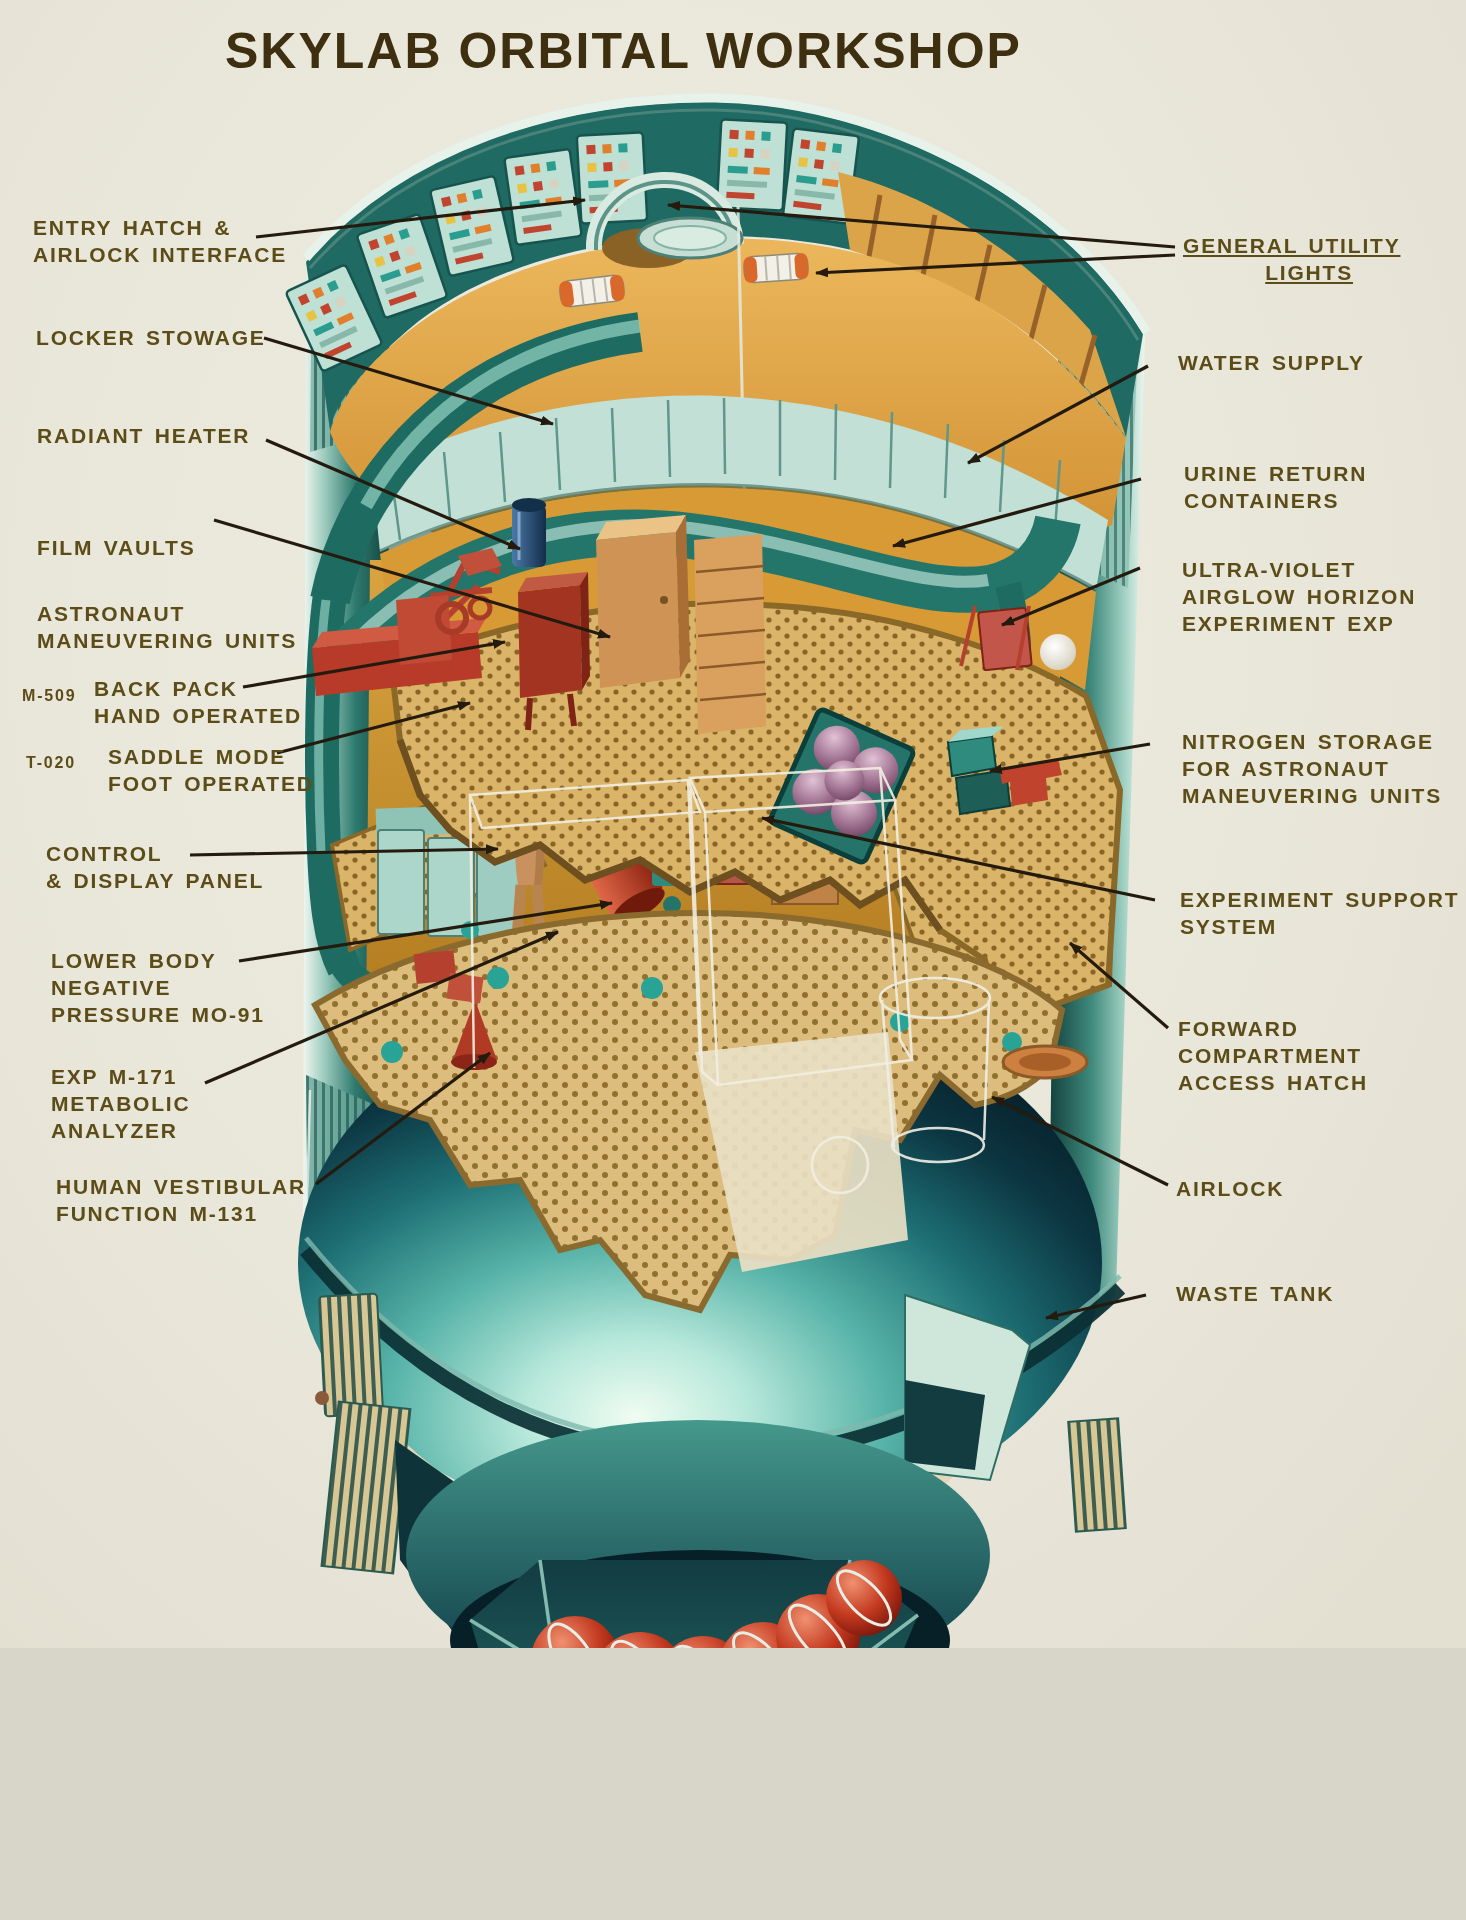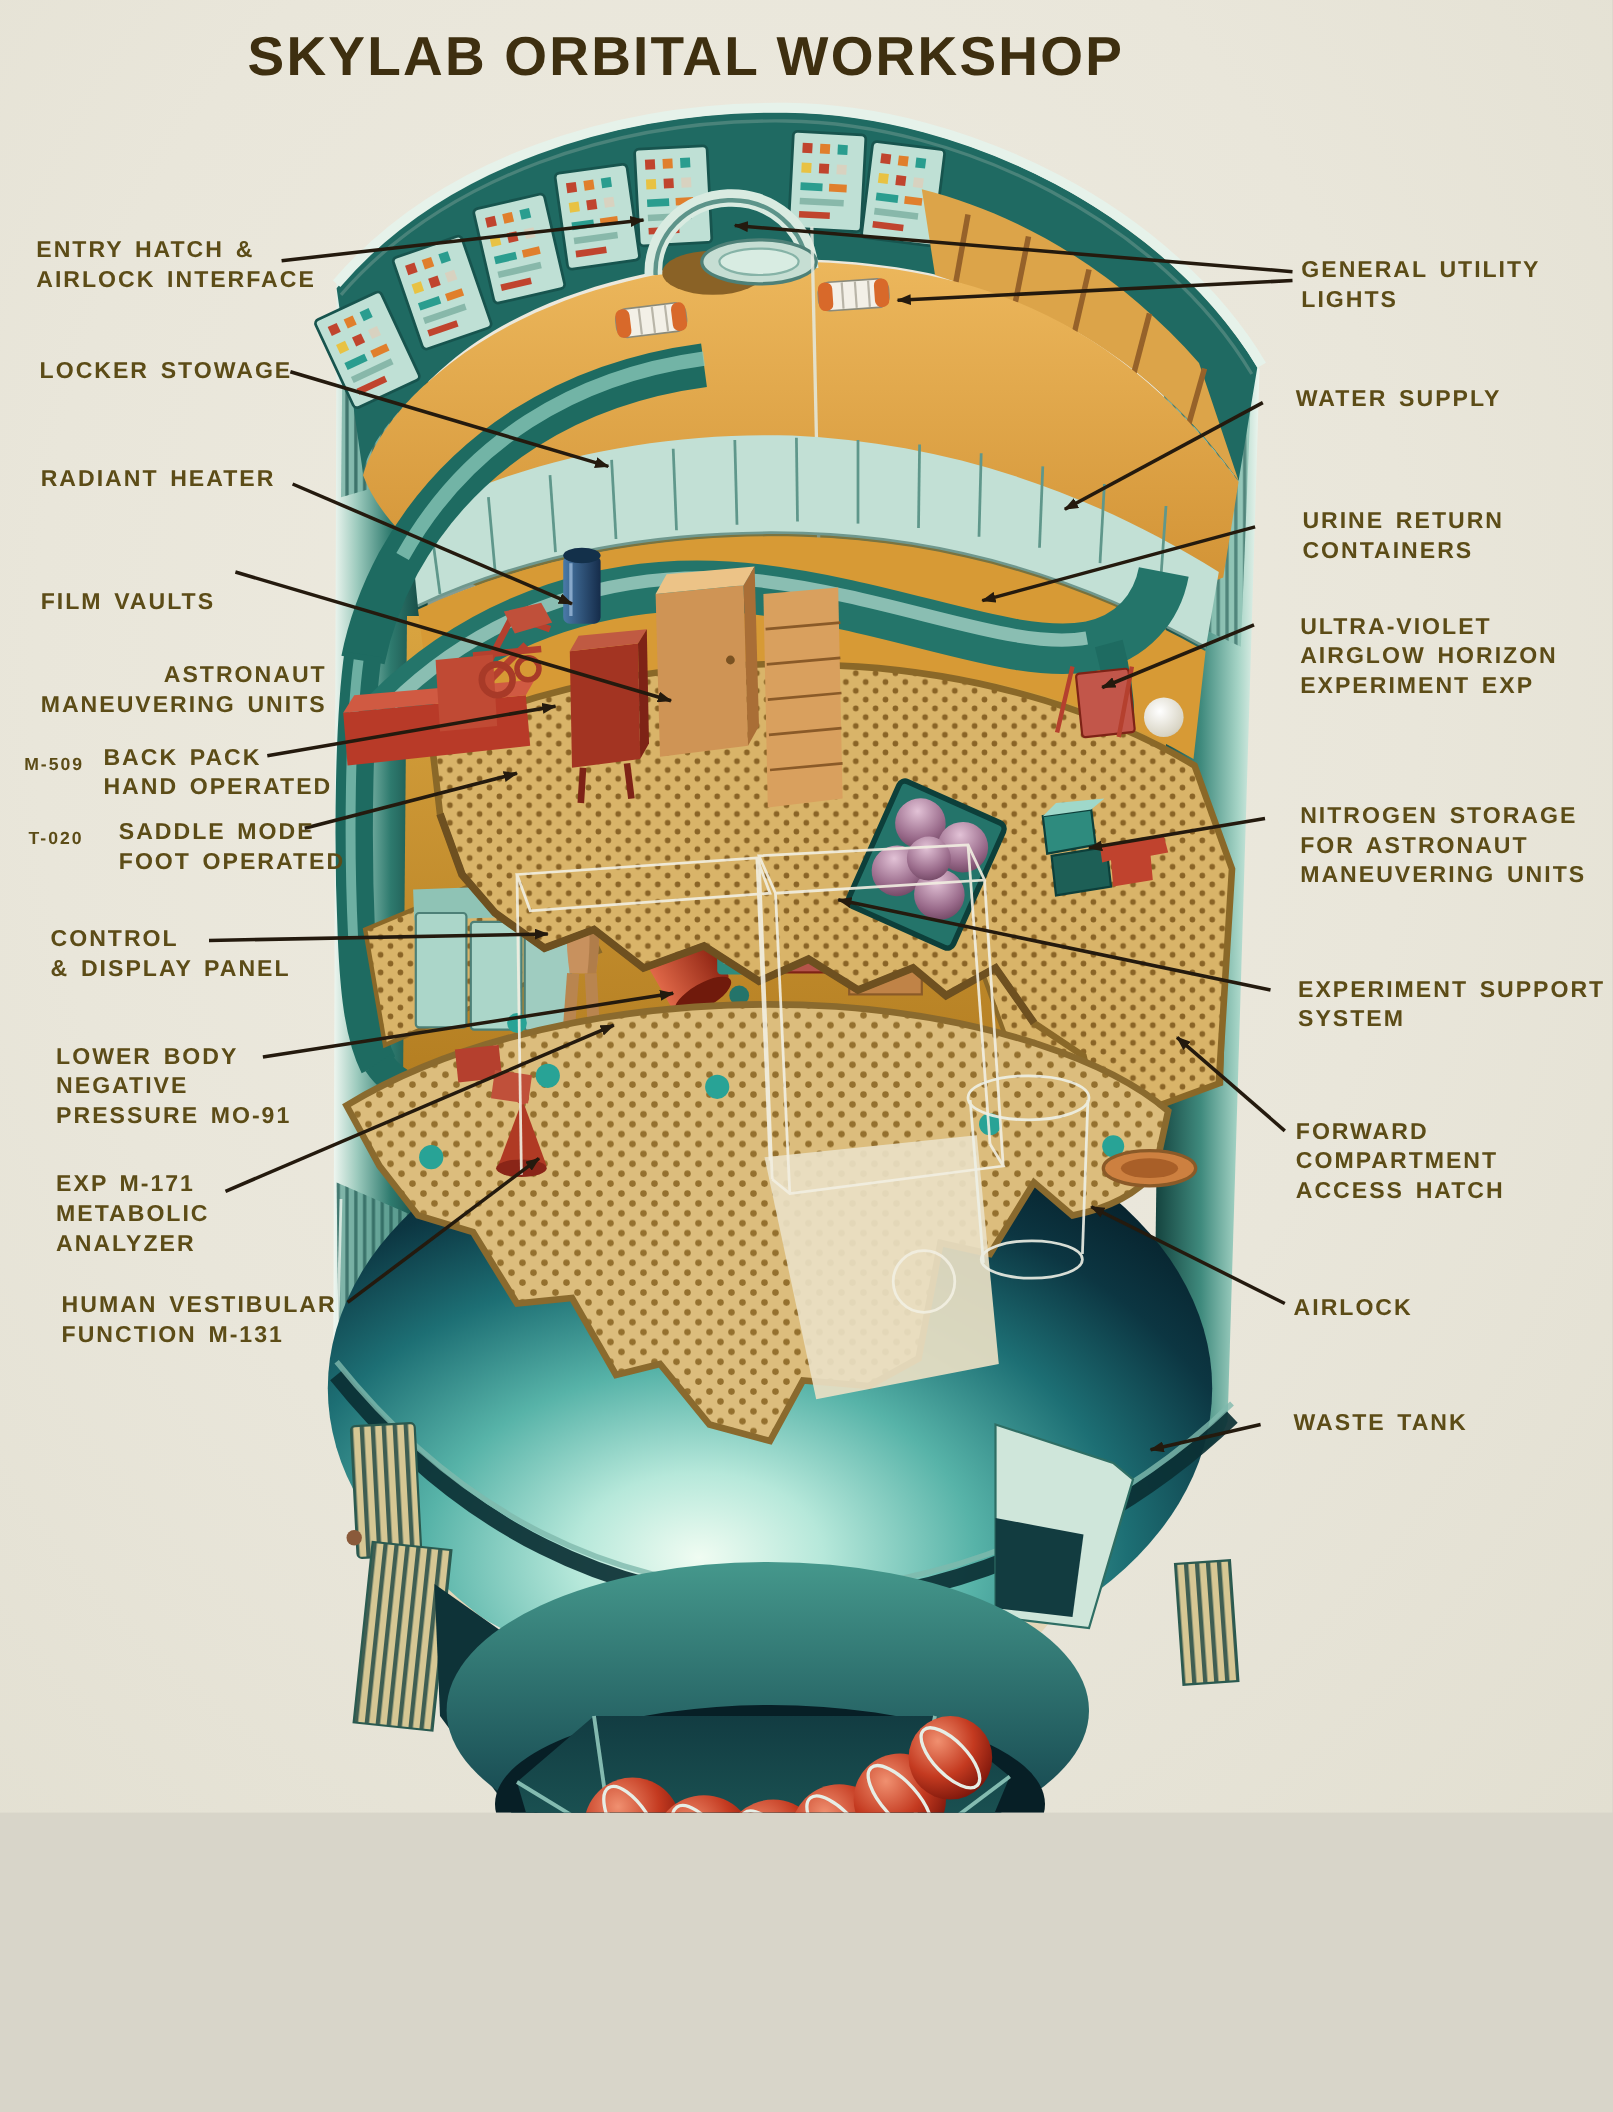--- a/index.html
+++ b/index.html
@@ -476,21 +476,21 @@
       </div>
       <div class="label" style="left: 36px; top: 324px;">
         <div>LOCKER STOWAGE</div>
       </div>
       <div class="label" style="left: 37px; top: 422px;">
         <div>RADIANT HEATER</div>
       </div>
       <div class="label" style="left: 37px; top: 534px;">
         <div>FILM VAULTS</div>
       </div>
-      <div class="label" style="left: 37px; top: 600px; text-align: right;">
+      <div class="label" style="left: 37px; top: 600px;">
         <div>ASTRONAUT</div>
         <div>MANEUVERING UNITS</div>
       </div>
       <div class="label" style="left: 94px; top: 675px;">
         <div>BACK PACK</div>
         <div>HAND OPERATED</div>
       </div>
       <div class="label prefix" style="left: 22px; top: 682px;">M-509</div>
       <div class="label" style="left: 108px; top: 743px;">
         <div>SADDLE MODE</div>
@@ -508,21 +508,21 @@
       </div>
       <div class="label" style="left: 51px; top: 1063px;">
         <div>EXP M-171</div>
         <div>METABOLIC</div>
         <div>ANALYZER</div>
       </div>
       <div class="label" style="left: 56px; top: 1173px;">
         <div>HUMAN VESTIBULAR</div>
         <div>FUNCTION M-131</div>
       </div>
-      <div class="label" style="left: 1183px; top: 232px; width: 170px; text-align: left;">
+      <div class="label" style="left: 1183px; top: 232px; width: 170px; text-align: right; text-decoration: underline;">
         <div>GENERAL UTILITY</div>
         <div>LIGHTS</div>
       </div>
       <div class="label" style="left: 1178px; top: 349px;">
         <div>WATER SUPPLY</div>
       </div>
       <div class="label" style="left: 1184px; top: 460px;">
         <div>URINE RETURN</div>
         <div>CONTAINERS</div>
       </div>

